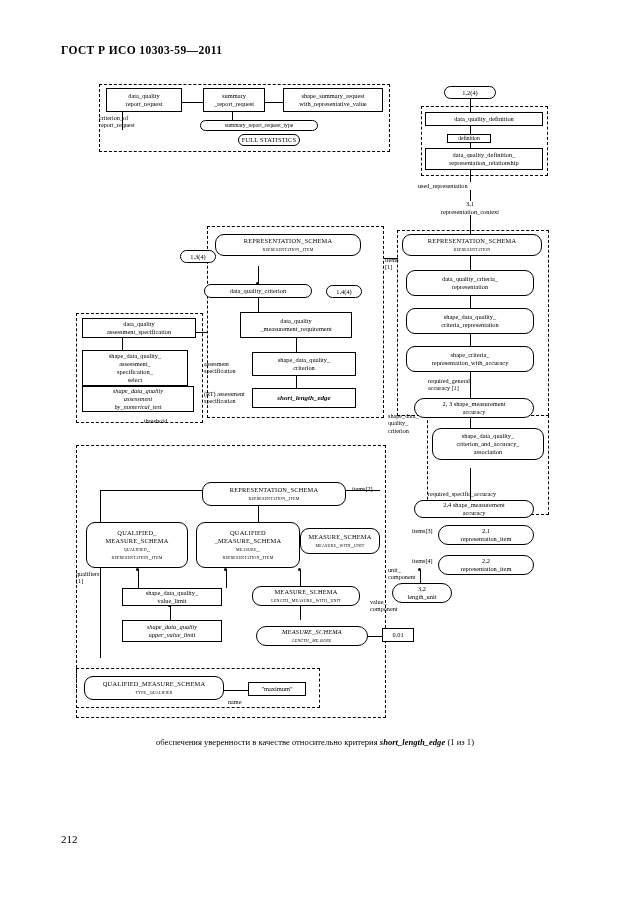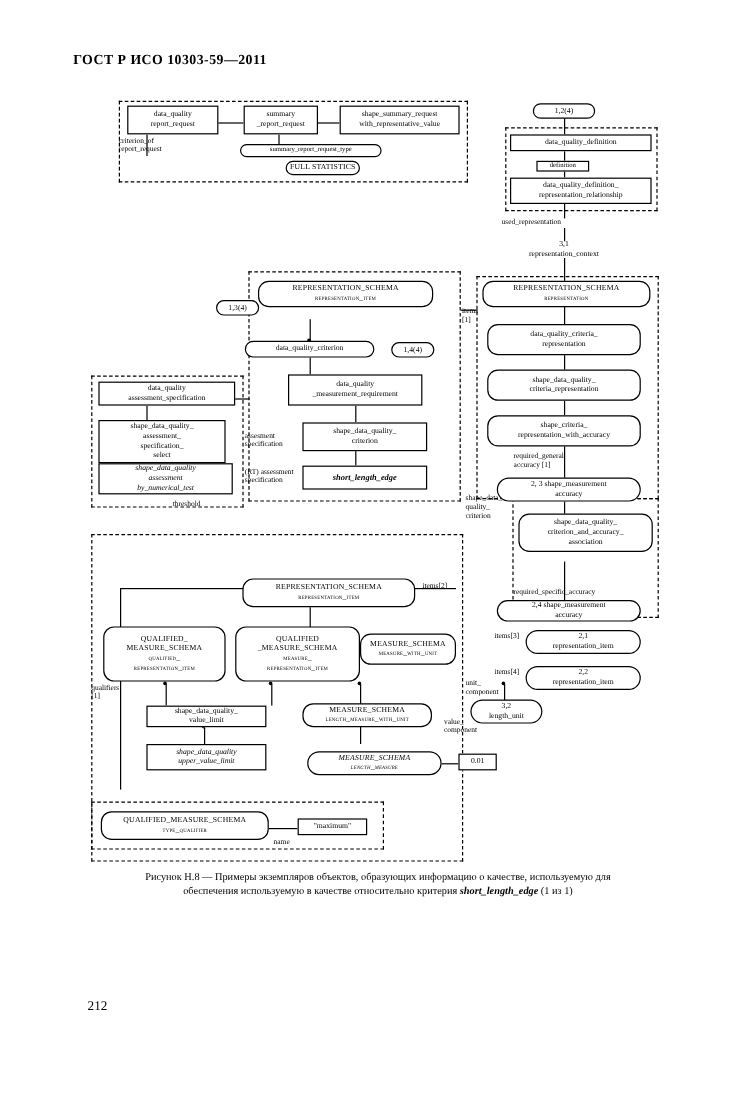--- a/index.html
+++ b/index.html
@@ -12,21 +12,20 @@
     overflow:hidden;
   }
   .page-header {
     position:absolute; left:61px; top:44px;
     font-family:"Liberation Serif", serif;
     font-size:11.5px; font-weight:bold; letter-spacing:.4px;
   }
   .page-number {
     position:absolute; left:61px; top:833px;
     font-size:11px;
-    margin-left:12px;
   }
   .caption {
     position:absolute; left:62px; top:724px; width:506px;
     font-size:8.6px; line-height:1.45; text-align:center;
   }
   .caption b { font-style:italic; }
 
   
   #figure {
     position:absolute; left:0; top:70px; width:630px; height:640px;
@@ -380,17 +379,17 @@
 component</span></div>
 
   <div class="lbl" style="left:370px; top:528px;"><span style="white-space:pre-line">value_
 component</span></div>
 
   <div class="lbl" style="left:228px; top:628px;"><span>name</span></div>
 
 </div>
 
 <div class="caption">
-  <span>Рисунок Н.8 — Примеры экземпляров объектов, образующих информацию о качестве, используемую для</span><br>
-  <span>обеспечения используемую в качестве относительно критерия </span><b>short_length_edge</b><span> (1 из 1)</span>
+  <br>
+  <span>обеспечения уверенности в качестве относительно критерия </span><b>short_length_edge</b><span> (1 из 1)</span>
 </div>
 
 <div class="page-number">212</div>
 
 </body></html>

